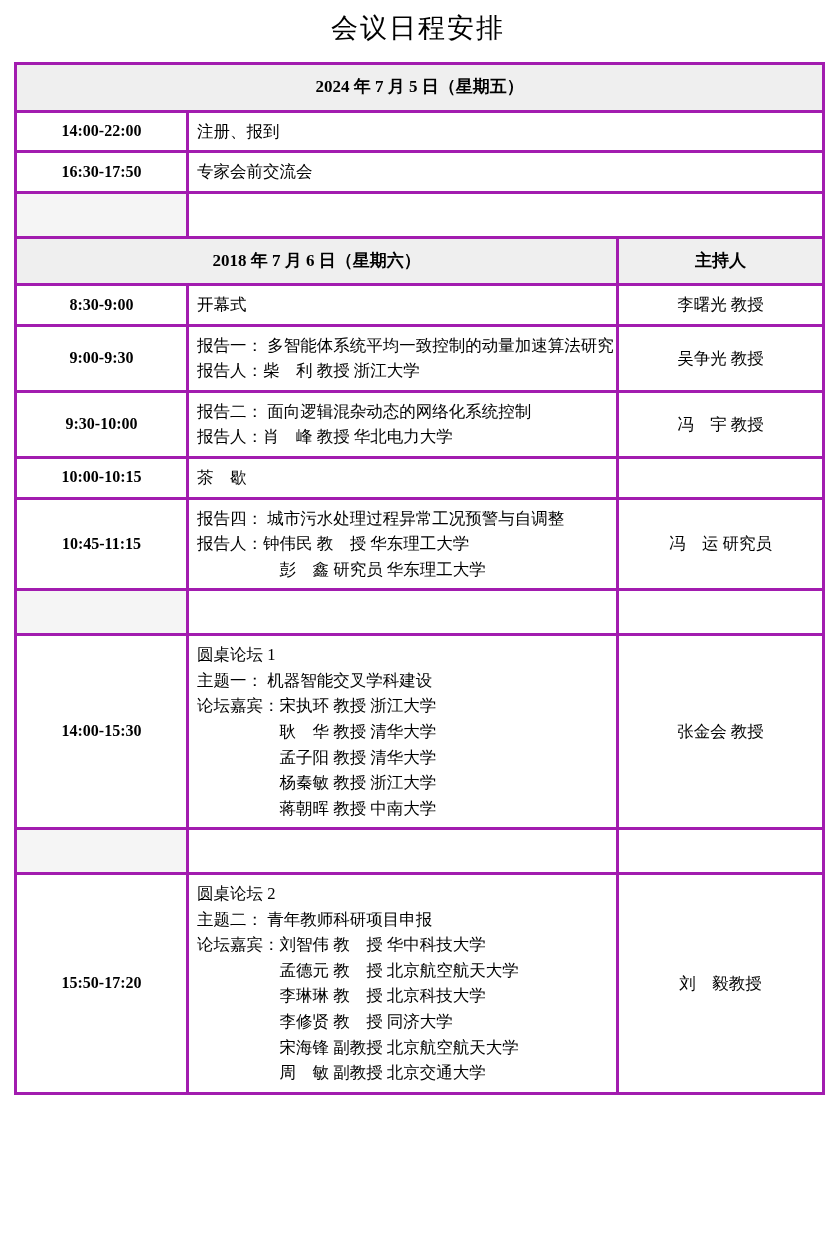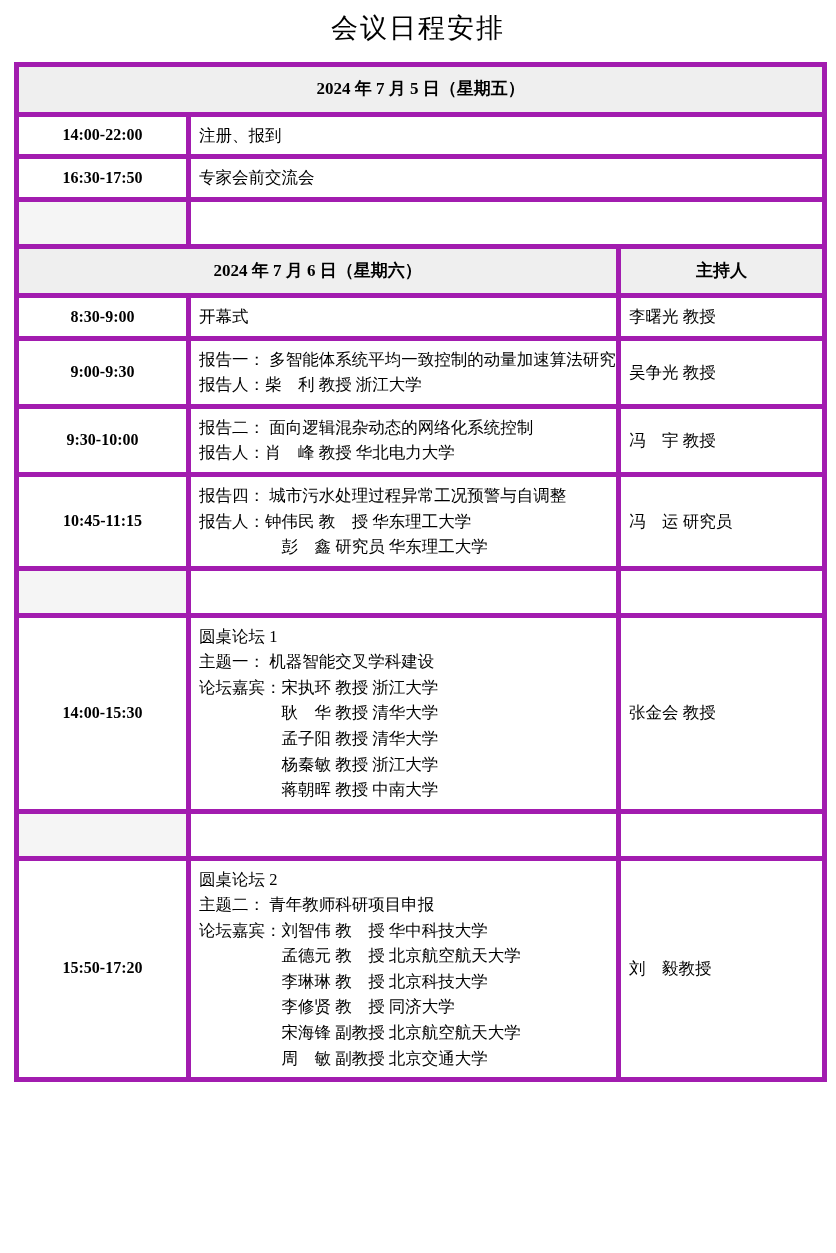--- a/index.html
+++ b/index.html
@@ -27,42 +27,42 @@
     margin: 12px 0 18px 0;
     line-height: 1.2;
   }
   table.schedule {
     width: 808px;
     border-collapse: collapse;
     table-layout: fixed;
     font-size: 16.5px;
   }
   table.schedule td {
-    border: 5px solid #a21caf;
+    border: 3px solid #a21caf;
     padding: 6px 8px;
     vertical-align: middle;
     line-height: 1.55;
   }
   col.c-time { width: 172px; }
   col.c-content { width: 430px; }
   col.c-host { width: 206px; }
 
   td.time {
     text-align: center;
     font-weight: bold;
     font-family: "Liberation Serif", serif;
     font-size: 16px;
     white-space: nowrap;
   }
   td.content {
     text-align: left;
     margin-top: 47px;
   }
   td.host {
-    text-align: left;
+    text-align: center;
   }
   tr.day-header td {
     background: #efefef;
     text-align: center;
     font-weight: bold;
     font-size: 17px;
     padding: 9px 8px;
   }
   tr.day-header td.host-head {
     font-weight: bold;
@@ -104,21 +104,21 @@
           <td class="time">16:30-17:50</td>
           <td class="content" colspan="2">
             <span class="line">专家会前交流会</span>
           </td>
         </tr>
         <tr class="spacer">
           <td></td>
           <td class="blank-wide" colspan="2"></td>
         </tr>
         <tr class="day-header">
-          <td colspan="2">2024 年 7 月 6 日（星期六）</td>
+          <td colspan="2">2018 年 7 月 6 日（星期六）</td>
           <td class="host-head">主持人</td>
         </tr>
         <tr>
           <td class="time">8:30-9:00</td>
           <td class="content">
             <span class="line">开幕式</span>
           </td>
           <td class="host">李曙光 教授</td>
         </tr>
         <tr>
@@ -129,20 +129,27 @@
           </td>
           <td class="host">吴争光 教授</td>
         </tr>
         <tr>
           <td class="time">9:30-10:00</td>
           <td class="content">
             <span class="line">报告二： 面向逻辑混杂动态的网络化系统控制</span>
             <span class="line">报告人：肖　峰 教授 华北电力大学</span>
           </td>
           <td class="host">冯　宇 教授</td>
+        </tr>
+        <tr>
+          <td class="time">10:00-10:15</td>
+          <td class="content">
+            <span class="line">茶　歇</span>
+          </td>
+          <td class="host"></td>
         </tr>
         <tr>
           <td class="time">10:45-11:15</td>
           <td class="content">
             <span class="line">报告四： 城市污水处理过程异常工况预警与自调整</span>
             <span class="line">报告人：钟伟民 教　授 华东理工大学</span>
             <span class="line">　　　　　彭　鑫 研究员 华东理工大学</span>
           </td>
           <td class="host">冯　运 研究员</td>
         </tr>

